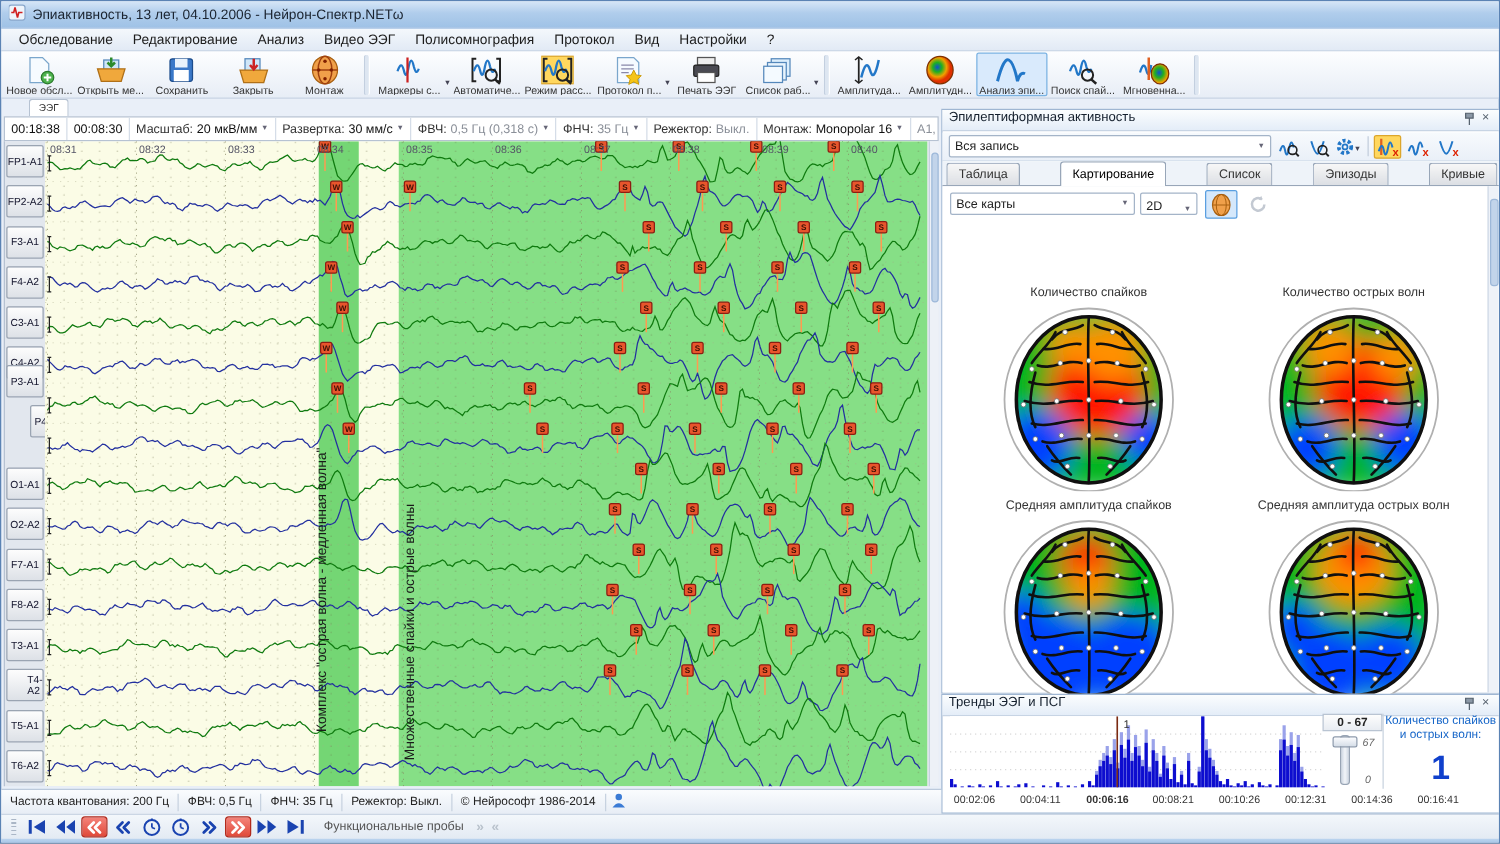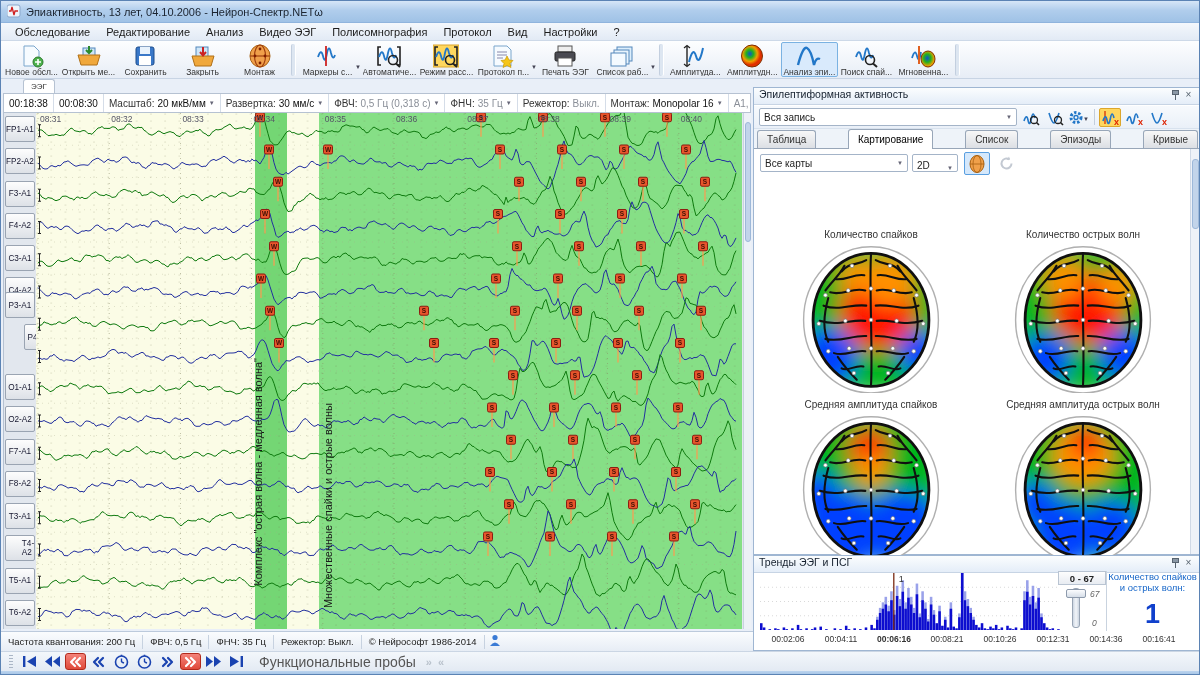--- a/index.html
+++ b/index.html
@@ -67,31 +67,31 @@
   
   #trplot{position:absolute;left:6px;top:17px;width:300px;height:57px;background:#fff;}
   #trrangebox{position:absolute;left:304px;top:15px;width:48px;height:14px;background:linear-gradient(#fdfdfd,#e8ecf2);border:1px solid #b9c4d2;
     font-size:9.5px;font-weight:bold;color:#222;text-align:center;line-height:13px;}
   .trnum{position:absolute;font-size:8.5px;font-style:italic;color:#666;}
   #trslider{position:absolute;left:318px;top:32px;width:8px;height:40px;background:linear-gradient(90deg,#cdd6e2,#f2f5f9,#cdd6e2);border:1px solid #98a4b4;border-radius:3px;}
   #trhandle{position:absolute;left:312px;top:33px;width:20px;height:9px;background:linear-gradient(#fbfcfe,#d6dee8);border:1px solid #8d9aac;border-radius:2px;}
   #trinfo{position:absolute;left:352px;top:15px;width:92px;height:60px;border-left:1px solid #c9d3df;text-align:center;}
   #trinfo .l{font-size:9.5px;color:#1565c8;line-height:11px;}
   #trinfo .v{font-size:27px;font-weight:bold;color:#1040cc;margin-top:6px;}
-  .trtick{position:absolute;top:78px;width:50px;text-align:center;font-size:8.5px;color:#333;}
+  .trtick{position:absolute;top:78px;width:50px;text-align:left;font-size:8.5px;color:#333;}
   
   #statusbar{position:absolute;left:0;top:630px;width:752px;height:20px;background:linear-gradient(#fafcfe,#e7edf5);
     border-top:1px solid #bccadc;display:flex;align-items:center;font-size:9.5px;color:#222;}
   .stitem{padding:0 7px;border-right:1px solid #c7d2e0;white-space:nowrap;height:14px;line-height:14px;}
   
   #playbar{position:absolute;left:0;top:650px;width:1200px;height:20px;background:linear-gradient(#f3f7fb,#e3eaf3);
     display:flex;align-items:center;gap:2px;padding-left:8px;border-top:1px solid #cbd6e4;}
   .pbtn{width:21px;height:17px;display:flex;align-items:center;justify-content:center;border-radius:3px;}
   .pbtn.red{background:linear-gradient(#f4837a,#e04a3a);border:1px solid #b22a1c;}
-  #fnlabel{font-size:14px;color:#555;margin:0 6px 0 10px;}
+  #fnlabel{font-size:10px;color:#555;margin:0 6px 0 10px;}
   .pgray{color:#b9c2cc;font-size:11px;font-weight:bold;padding:0 2px;}
   #bottomframe{position:absolute;left:0;top:670px;width:1200px;height:5px;background:linear-gradient(#bcd4ee,#9cbfe4);}
   .grip{width:4px;height:14px;margin-right:4px;background:repeating-linear-gradient(#aab6c6 0 1px,transparent 1px 3px);}
 </style>
 </head>
 <body>
 
 <div id="app">
 
   <div id="titlebar">

